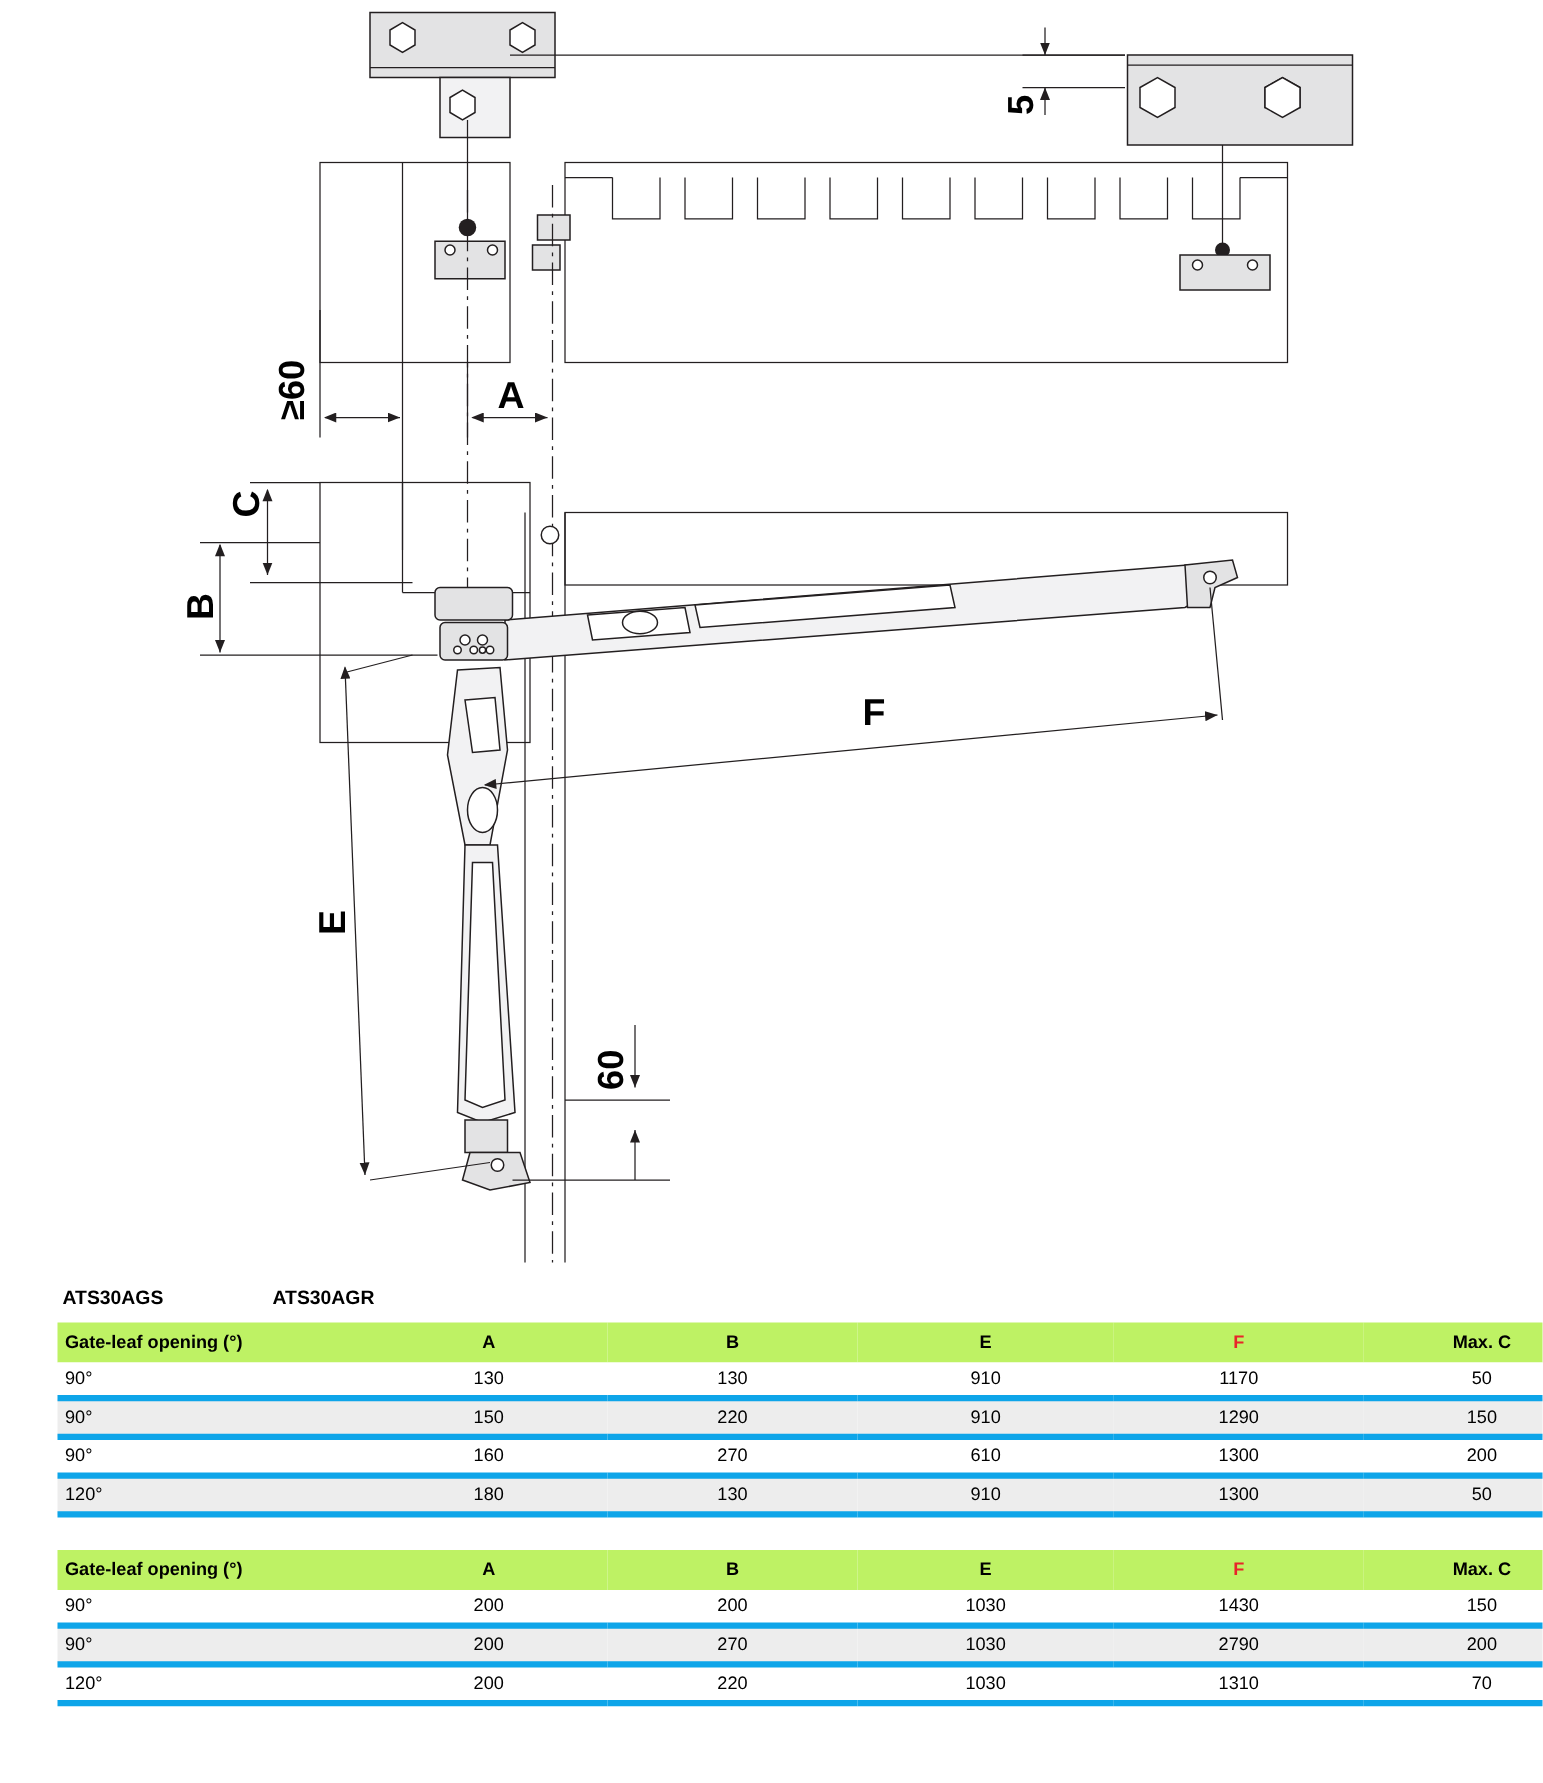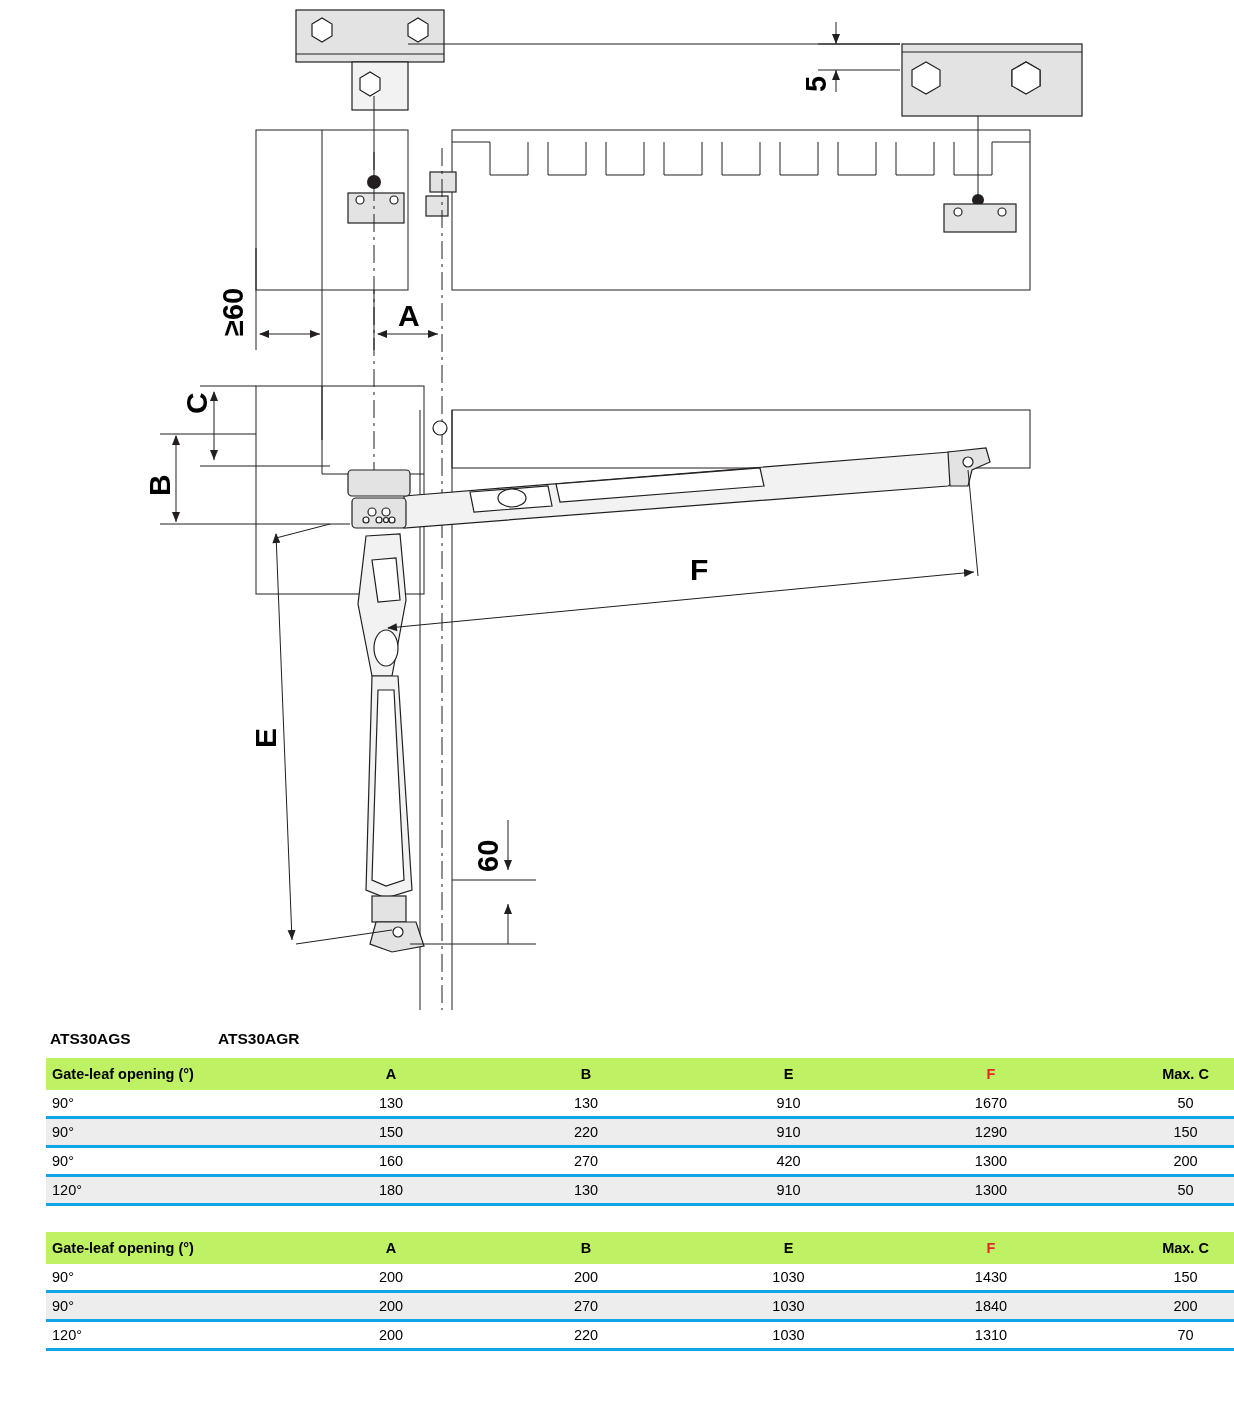--- a/index.html
+++ b/index.html
@@ -66,21 +66,21 @@
   table.spec thead th.lead {
     text-align: left;
     padding-left: 6px;
   }
   table.spec thead th.accent {
     color: #e8252a;
   }
   table.spec tbody td {
     text-align: center;
     padding: 5px 2px;
-    border-bottom: 3px solid #0ea5e9;
+    border-bottom: 5px solid #0ea5e9;
     color: #000;
   }
   table.spec tbody td.lead {
     text-align: left;
     padding-left: 6px;
   }
   table.spec tbody tr:nth-child(even) td {
     background: #ededed;
   }
   table.spec tbody tr:nth-child(odd) td {
@@ -309,36 +309,36 @@
           <th class="accent">F</th>
           <th>Max. C</th>
         </tr>
       </thead>
       <tbody>
         <tr>
           <td class="lead">90°</td>
           <td>130</td>
           <td>130</td>
           <td>910</td>
-          <td>1670</td>
+          <td>1170</td>
           <td>50</td>
         </tr>
         <tr>
           <td class="lead">90°</td>
           <td>150</td>
           <td>220</td>
           <td>910</td>
           <td>1290</td>
           <td>150</td>
         </tr>
         <tr>
           <td class="lead">90°</td>
           <td>160</td>
           <td>270</td>
-          <td>420</td>
+          <td>610</td>
           <td>1300</td>
           <td>200</td>
         </tr>
         <tr>
           <td class="lead">120°</td>
           <td>180</td>
           <td>130</td>
           <td>910</td>
           <td>1300</td>
           <td>50</td>
@@ -374,21 +374,21 @@
           <td>200</td>
           <td>1030</td>
           <td>1430</td>
           <td>150</td>
         </tr>
         <tr>
           <td class="lead">90°</td>
           <td>200</td>
           <td>270</td>
           <td>1030</td>
-          <td>1840</td>
+          <td>2790</td>
           <td>200</td>
         </tr>
         <tr>
           <td class="lead">120°</td>
           <td>200</td>
           <td>220</td>
           <td>1030</td>
           <td>1310</td>
           <td>70</td>
         </tr>

